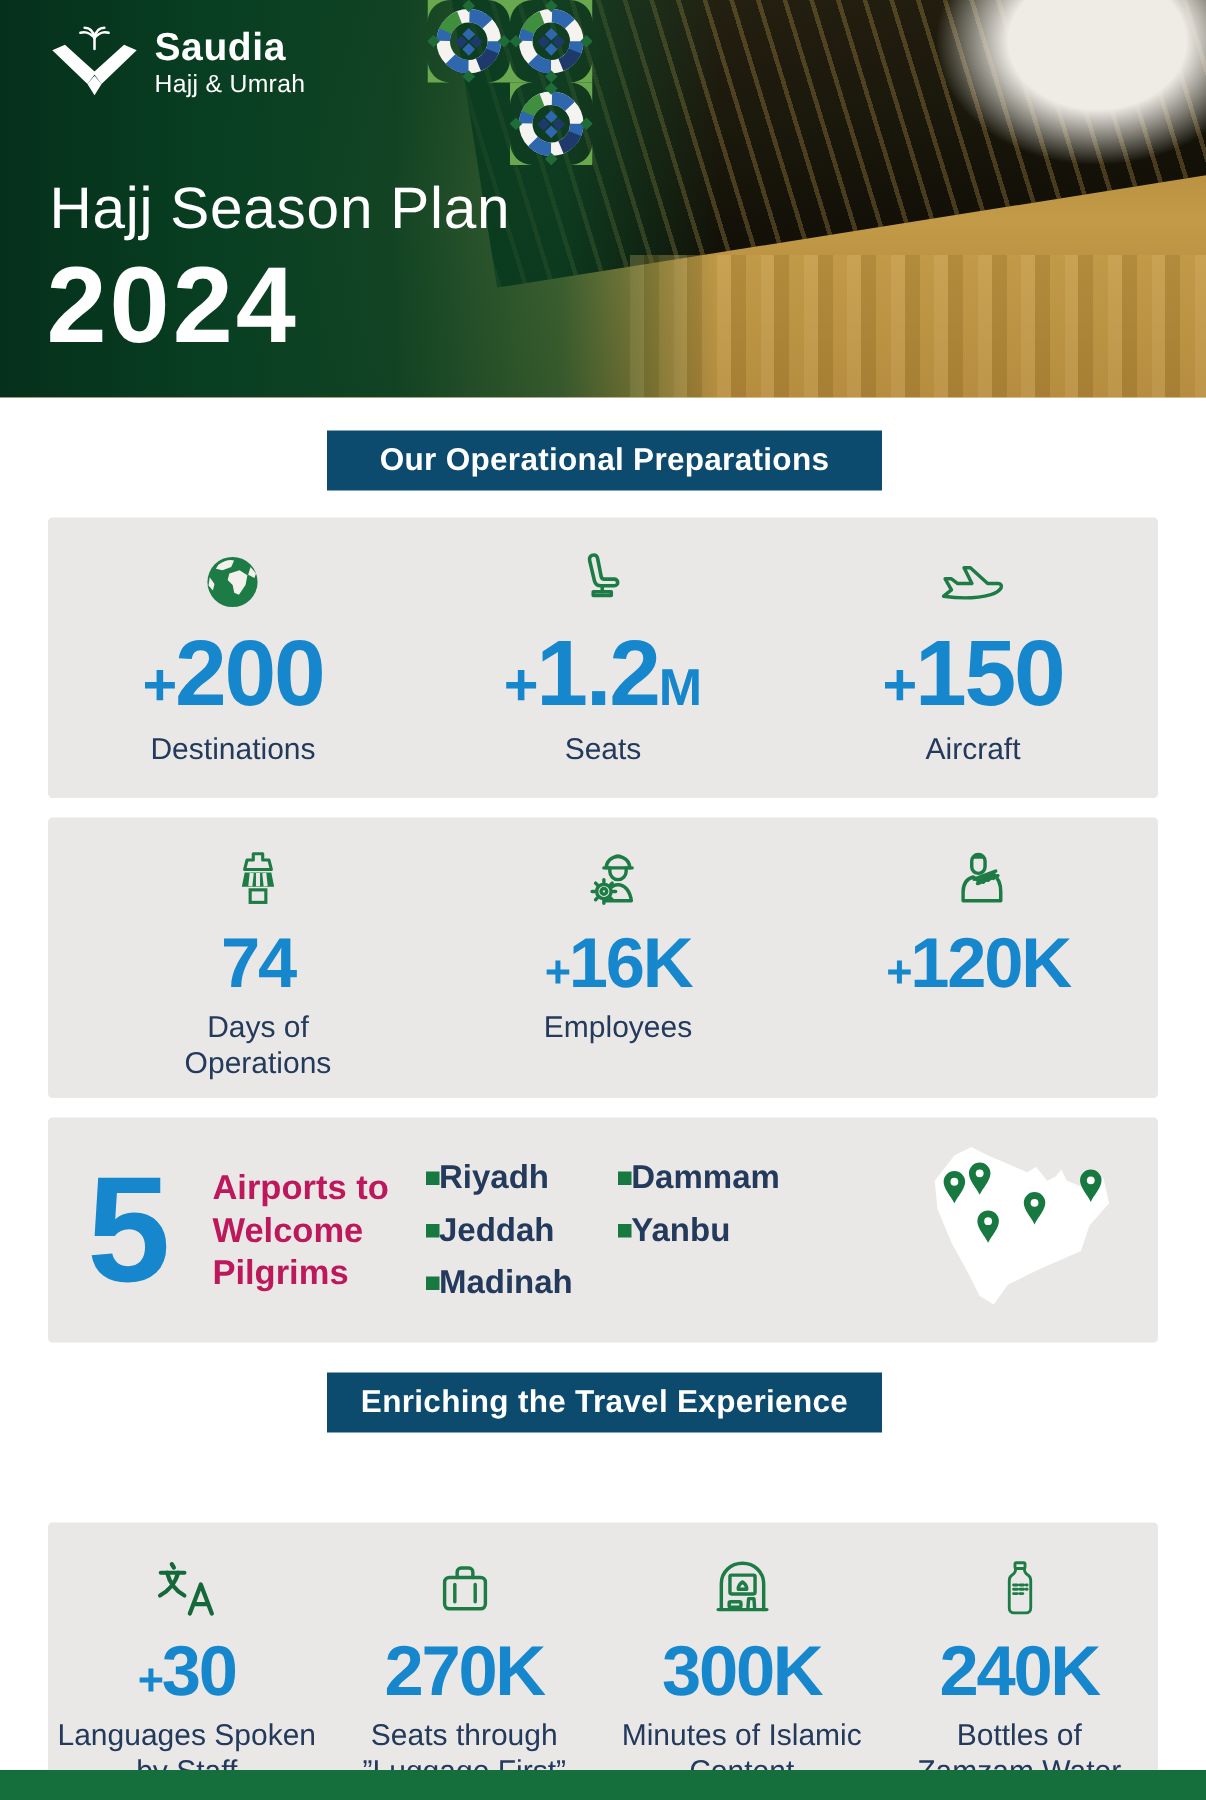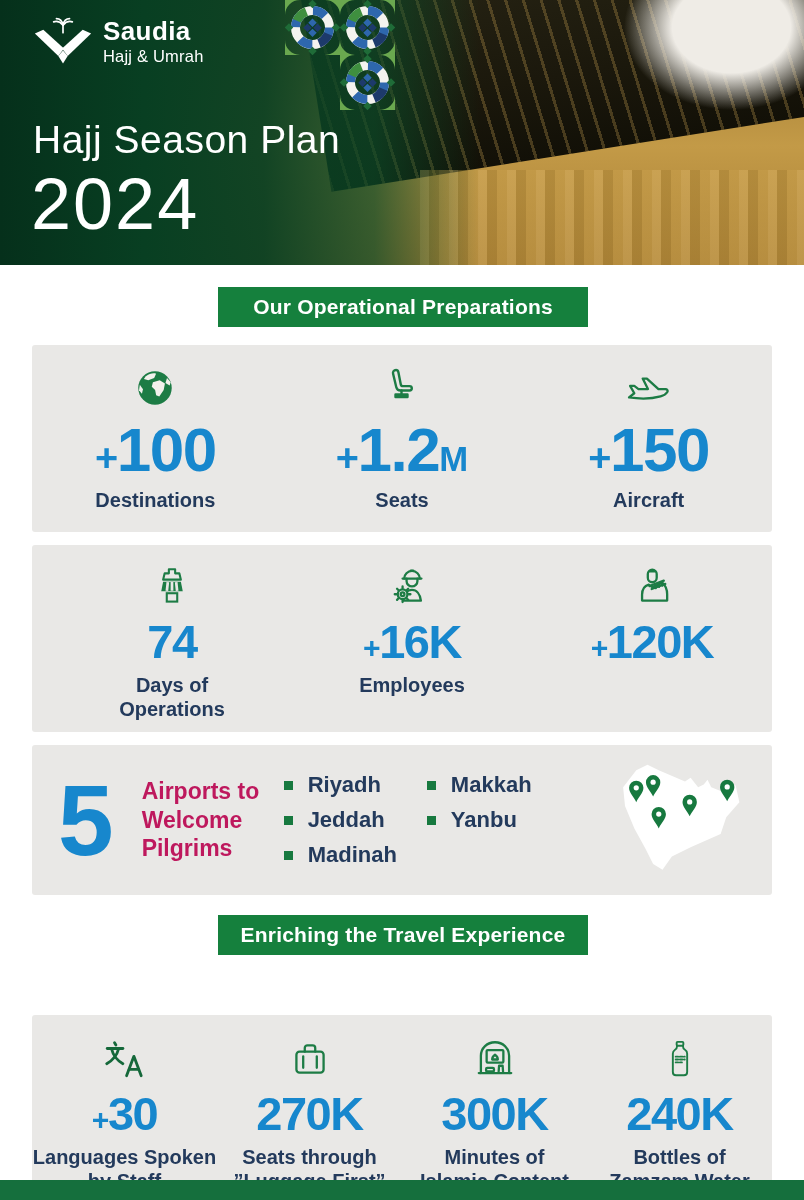--- a/index.html
+++ b/index.html
@@ -21,56 +21,56 @@
        background:repeating-linear-gradient(90deg,#d9b265 0 9px,#a57f33 9px 19px,#c89f4c 19px 29px);}
   .green-overlay{position:absolute;left:0;top:0;width:480px;height:265px;
        background:linear-gradient(90deg,#05301b 0%,#083f22 30%,rgba(8,63,34,.94) 55%,
                   rgba(10,74,40,.72) 78%,rgba(10,74,40,0) 100%);}
   .mosaic{position:absolute;left:285px;top:0;}
   .logo{position:absolute;left:33px;top:16px;display:flex;align-items:center;gap:10px;color:#fff;z-index:5;justify-content:center;}
   .logo-text .brand{font-size:26px;font-weight:700;letter-spacing:.4px;line-height:1;}
   .logo-text .brand-sub{font-size:16.5px;font-weight:400;margin-top:3px;letter-spacing:.2px;}
   .hdr-title{position:absolute;left:33px;top:118px;color:#fff;font-size:39px;font-weight:400;
              letter-spacing:.5px;z-index:5;}
-  .hdr-year{position:absolute;left:31px;top:163px;color:#fff;font-size:72px;font-weight:400;
+  .hdr-year{position:absolute;left:31px;top:163px;color:#fff;font-size:72px;font-weight:700;
             letter-spacing:2px;z-index:5;}
 
   
-  .banner{position:absolute;left:218px;width:370px;height:40px;background:#15803d;color:#fff;
+  .banner{position:absolute;left:218px;width:370px;height:40px;background:#0c4a6e;color:#fff;
           display:flex;align-items:center;justify-content:center;font-size:21px;font-weight:700;
           letter-spacing:.2px;}
   #banner-ops{top:287px;} #banner-exp{top:915px;}
 
   
   .card{position:absolute;left:32px;width:740px;background:#e9e8e6;border-radius:3px;display:flex;}
   #card-fleet{top:345px;height:187px;padding-top:18px;}
   #card-ops{top:545px;height:187px;padding-top:18px;padding-left:20px;}
   #card-airports{top:745px;height:150px;align-items:center;}
   #card-exp{top:967px;height:215px;padding-top:20px;margin-top:48px;}
 
   .stat{flex:1;display:flex;flex-direction:column;align-items:center;}
   .stat-icon{height:50px;display:flex;align-items:center;justify-content:center;margin-bottom:5px;}
   .stat-value{color:#1787cd;font-weight:700;letter-spacing:-1.5px;line-height:1.02;white-space:nowrap;}
   .v-lg .stat-value{font-size:62px;}
   .v-md .stat-value{font-size:47px;}
   .plus{font-size:.64em;}
   .suffix{font-size:.56em;letter-spacing:0;}
-  .stat-label{color:#233a5c;font-weight:700;font-size:20px;line-height:1.22;text-align:center;margin-top:7px;}
+  .stat-label{color:#233a5c;font-weight:400;font-size:20px;line-height:1.22;text-align:center;margin-top:7px;}
   #card-ops .stat:nth-child(1) .stat-label{max-width:125px;}
   #card-ops .stat:nth-child(3) .stat-label{max-width:222px;}
   #card-exp .stat:nth-child(1) .stat-label{max-width:196px;}
   #card-exp .stat:nth-child(2) .stat-label{max-width:165px;}
   #card-exp .stat:nth-child(3) .stat-label{max-width:162px;}
   #card-exp .stat:nth-child(4) .stat-label{max-width:150px;}
 
   
   .big-count{font-size:100px;font-weight:700;color:#1787cd;line-height:.85;margin-left:26px;}
   .airports-title{width:122px;margin-left:28px;color:#be185d;font-weight:700;font-size:23px;line-height:1.24;}
   .city-cols{display:flex;align-items:flex-start;gap:30px;margin-left:20px;}
-  .city{display:flex;align-items:center;gap:15px;margin-bottom:9px;color:#233a5c;font-weight:700;
+  .city{display:flex;align-items:center;gap:0;margin-bottom:9px;color:#233a5c;font-weight:700;
         font-size:22px;white-space:nowrap;}
   .city:last-child{margin-bottom:0;}
   .bullet{width:9px;height:9px;background:#17793f;flex:0 0 auto;}
   .map{margin-left:auto;margin-right:12px;align-self:center;}
 
   
   .footer-bar{position:absolute;left:0;top:1180px;width:804px;height:20px;background:#156f3d;}
 </style>
 </head>
 <body>
@@ -141,21 +141,21 @@
     <div class="stat">
       <div class="stat-icon">
         <svg width="46" height="46" viewBox="0 0 44 44">
           <circle cx="22" cy="22" r="16" fill="#1d7c45"></circle>
           <path fill="#f2f1ec" d="M13 11c3.5-2.8 7.5-3.6 10-2.7l-1.8 4.2-5.6 2-4.2-1z"></path>
           <path fill="#f2f1ec" d="M20 16.5l6.5-2 5 3.2-1.2 6.2-4.2 6.2-3-1.2-1-5-3.2-3.2z"></path>
           <path fill="#f2f1ec" d="M33.5 12.5l3.5 4-1 3-4-2.2z"></path>
           <path fill="#f2f1ec" d="M7.5 19l3 4.2-1 4.2-2.8-3.2z"></path>
         </svg>
       </div>
-      <div class="stat-value"><span class="plus">+</span><span>100</span><span class="suffix"></span></div>
+      <div class="stat-value"><span class="plus">+</span><span>200</span><span class="suffix"></span></div>
       <div class="stat-label">Destinations</div>
     </div>
 
     <div class="stat">
       <div class="stat-icon">
         <svg width="44" height="44" viewBox="0 0 44 44" fill="none" stroke="#1d7c45" stroke-width="2.4" stroke-linecap="round" stroke-linejoin="round">
           <path d="M16 4c-2.2 0-3.4 1.7-2.9 3.8l3.2 13.4c.5 2 2.3 3.3 4.3 3.3h8.9c1.3 0 2.3-1 2.3-2.2s-1-2.2-2.3-2.2h-6.6c-1 0-1.9-.7-2.1-1.7L18.4 6.3C18.1 4.9 17.2 4 16 4Z"></path>
           <path d="M21.5 24.5v4"></path>
           <path d="M15.5 28.5h12v2.5h-12z"></path>
         </svg>
@@ -238,21 +238,21 @@
             <span>Jeddah</span>
           </div>
         <div class="city">
             <span class="bullet"></span>
             <span>Madinah</span>
           </div>
       </div>
       <div>
         <div class="city">
             <span class="bullet"></span>
-            <span>Makkah</span>
+            <span>Dammam</span>
           </div>
         <div class="city">
             <span class="bullet"></span>
             <span>Yanbu</span>
           </div>
       </div>
     </div>
 
     <svg class="map" width="150" height="122" viewBox="0 0 160 130">
       <path fill="#ffffff" d="M14 30 L28 12 L40 6 L52 12 L80 24 L86 20 L94 30 L100 27 L104 22 L108 30 L118 34 L134 28 L138 46 L124 62 L118 80 L86 94 L66 104 L56 118 L46 112 L38 96 L26 74 L16 50 Z"></path>

